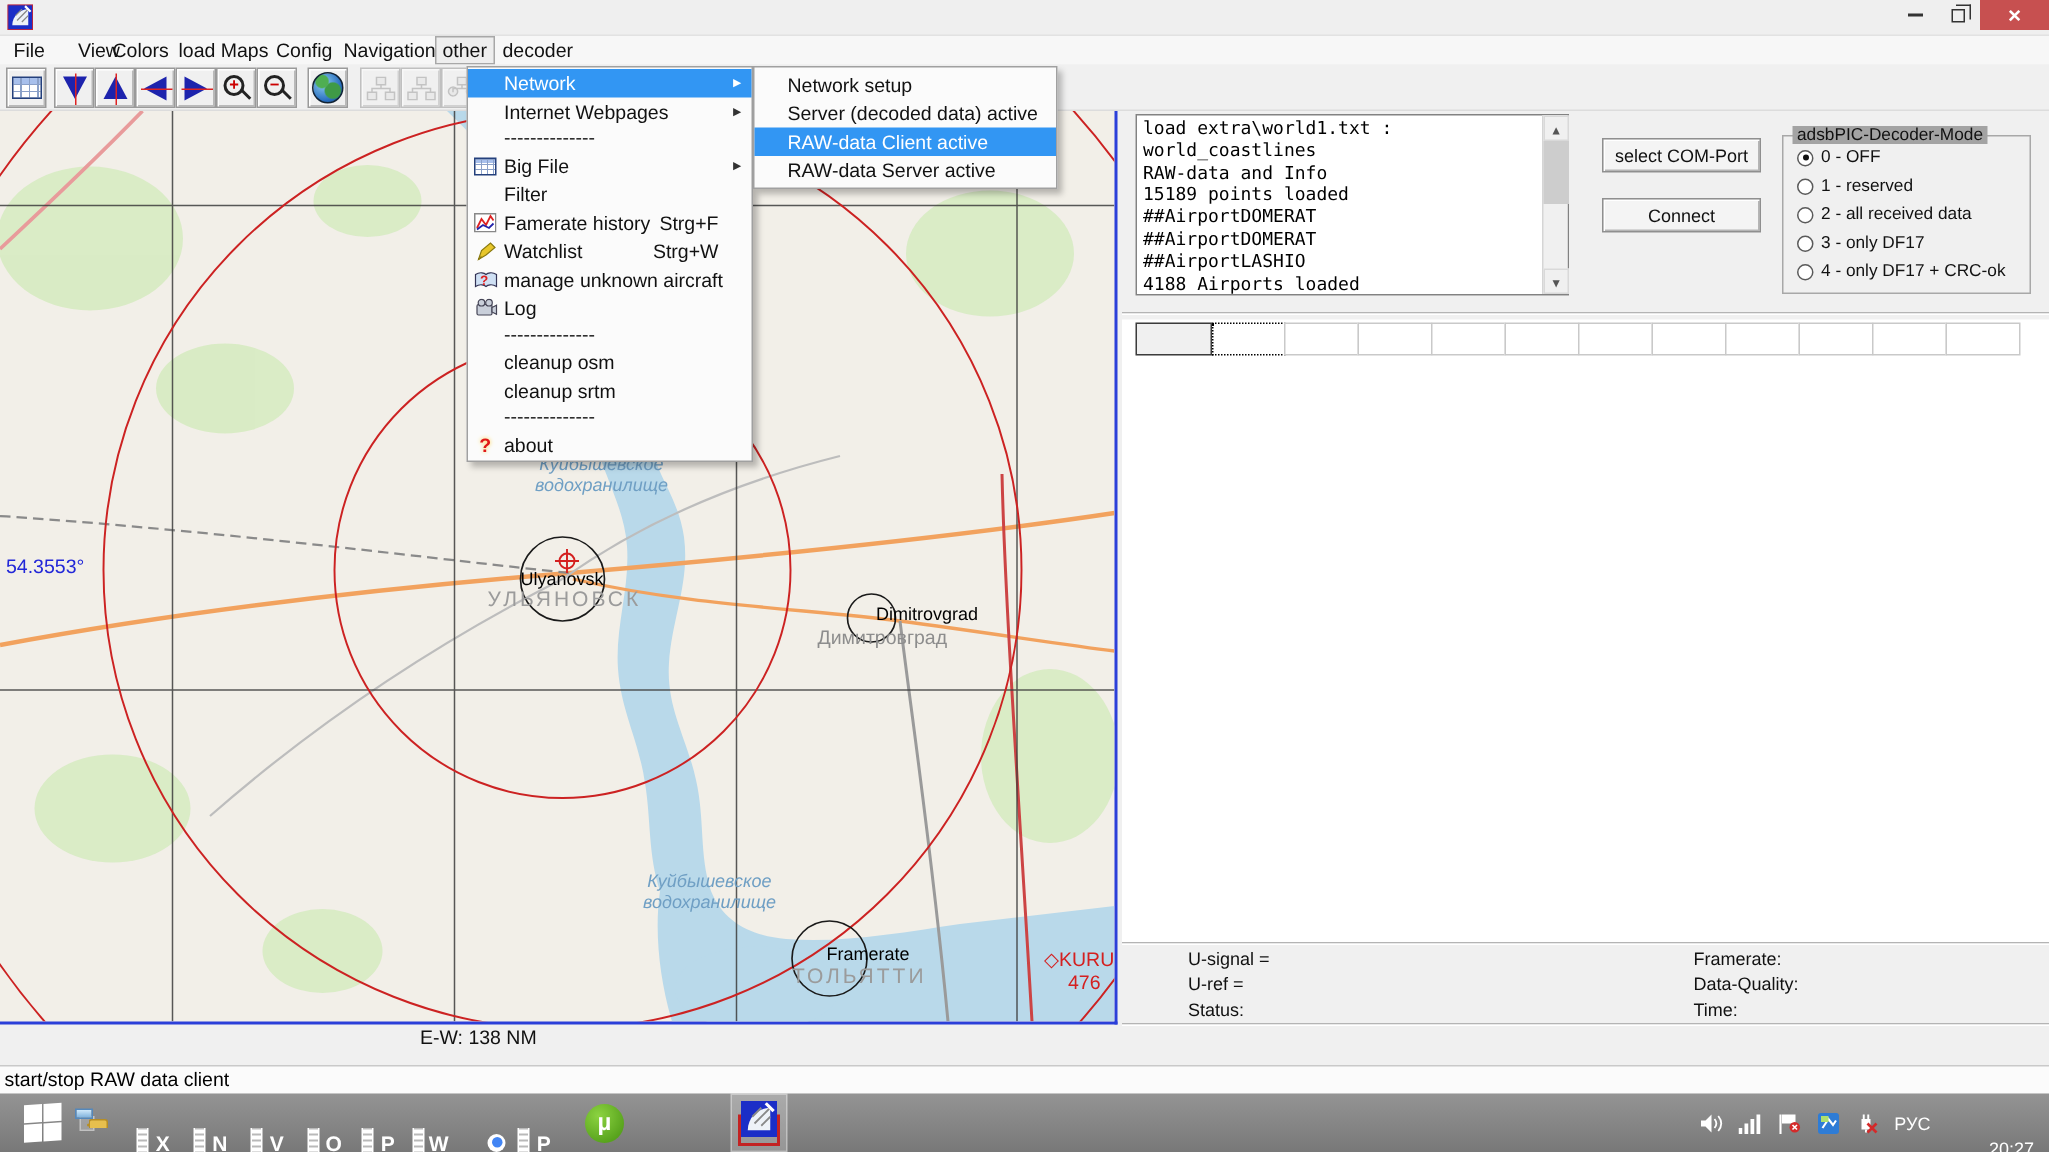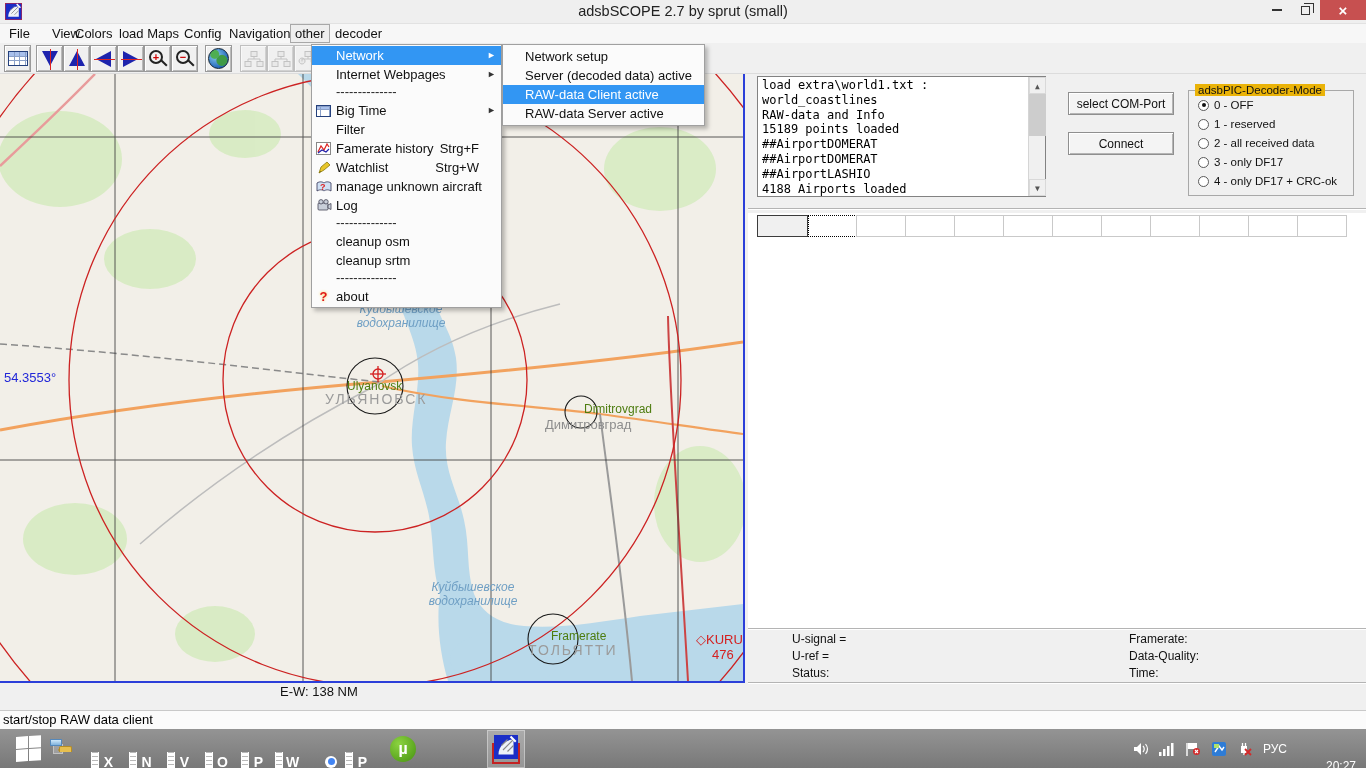--- a/index.html
+++ b/index.html
@@ -41,21 +41,21 @@
   .mag { position:relative; width:14px; height:14px; border:2px solid #222; border-radius:50%; margin:-3px 0 0 -3px; font:bold 11px "Liberation Sans",sans-serif; color:#c00; text-align:center; line-height:10px; }
   .mag::after { content:""; position:absolute; width:8px; height:2px; background:#222; right:-7px; bottom:-2px; transform:rotate(45deg); }
   .globe { width:21px; height:21px; border-radius:50%;
      background: radial-gradient(circle at 30% 28%, #4fae52 0 4px, transparent 5px),
                  radial-gradient(circle at 68% 60%, #3f9a46 0 5px, transparent 6px),
                  radial-gradient(circle at 35% 35%, #8fd0f0, #2a6fc0 65%, #17477e); border:1px solid #123; }
 
   
   .map { position:absolute; left:0; top:74px; width:745px; height:609px; background:#f2efe8; border-right:2px solid #2b3fd9; border-bottom:2px solid #2b3fd9; overflow:hidden; }
   .map svg.base { position:absolute; left:0; top:0; }
-  .mlabel { position:absolute; font-size:12px; color:#4d7c0f; white-space:nowrap; pointer-events:none; }
+  .mlabel { position:absolute; font-size:12px; color:#000000; white-space:nowrap; pointer-events:none; }
   .mlabel.caps { font-size:14px; letter-spacing:2px; color:#9b9b9b; }
   .mlabel.gray { color:#8d8d8d; font-size:13px; }
   .mlabel.blue { color:#2227d8; font-size:13px; }
   .mlabel.water { color:#6f9fc4; font-style:italic; font-size:12px; text-align:center; white-space:normal; width:130px; line-height:14px; }
   .mlabel.red { color:#d42020; font-size:13px; }
   .scale-label { position:absolute; left:280px; top:684px; font-size:13px; color:#111; }
 
   
   .popup { position:absolute; background:#fbfbfb; border:1px solid #a0a0a0; box-shadow:3px 3px 4px rgba(0,0,0,.25); z-index:60; font-size:13px; color:#111; }
   .pm-row { position:relative; height:19px; line-height:19px; padding-left:24px; white-space:nowrap; }
@@ -70,21 +70,21 @@
       linear-gradient(#a8c0ec 0 3px, #fff 3px); }
   .qmark { color:#e01818; font-weight:bold; font-size:13px; text-shadow:0 0 3px #ffd24a; }
 
   
   .logbox { position:absolute; left:757px; top:76px; width:289px; height:121px; background:#fff; border:1px solid #828282; font-family:"DejaVu Sans Mono", monospace; font-size:12px; line-height:14.8px; color:#000; padding:1px 0 0 4px; }
   .logbox .sb { position:absolute; right:0; top:0; width:17px; height:100%; background:#f0f0f0; border-left:1px solid #d5d5d5; }
   .sb .ar { position:absolute; left:0; width:17px; height:17px; font-size:8px; color:#555; text-align:center; line-height:17px; background:#f0f0f0; border:1px solid #d9d9d9; }
   .sb .thumb { position:absolute; left:0; top:17px; width:17px; height:42px; background:#cdcdcd; }
   .btn { position:absolute; width:106px; height:23px; background:#f4f4f4; border:1px solid #8f8f8f; box-shadow:inset 1px 1px 0 #fff, inset -1px -1px 0 #b5b5b5; font-size:12px; color:#111; display:flex; align-items:center; justify-content:center; }
   .groupbox { position:absolute; left:1188px; top:90px; width:166px; height:106px; border:1px solid #a8a8a8; }
-  .gb-title { position:absolute; left:6px; top:-7px; background:#eab308; padding:0 3px; font-size:11.5px; color:#111; }
+  .gb-title { position:absolute; left:6px; top:-7px; background:#a3a3a3; padding:0 3px; font-size:11.5px; color:#111; }
   .radio-row { position:absolute; left:9px; height:14px; display:flex; align-items:center; font-size:11.5px; color:#111; }
   .radio { width:11px; height:11px; border-radius:50%; border:1px solid #5a5a5a; background:#fff; margin-right:5px; position:relative; }
   .radio.sel::after { content:""; position:absolute; left:2.5px; top:2.5px; width:4px; height:4px; border-radius:50%; background:#111; }
   .groove { position:absolute; border-top:1px solid #b4b4b4; border-bottom:1px solid #fff; height:0; }
   .tablebody { position:absolute; left:748px; top:213px; width:618px; height:415px; background:#fff; }
   .hcell { position:absolute; top:215px; height:22px; background:#fff; border:1px solid #c9c9c9; }
   .hcell.fixed { background:#f0f0f0; border:1px solid #3c3c3c; }
   .hcell.selcell { border:1px dotted #000; }
   .info-label { position:absolute; font-size:12px; color:#111; }
 
@@ -126,21 +126,20 @@
 <div class="titlebar">
   <span class="app-icon16">
     <svg viewBox="0 0 16 16" width="17" height="17">
         <rect width="16" height="16" fill="#1b2ec7"></rect>
         <rect width="16" height="16" fill="none" stroke="#d22" stroke-width="1"></rect>
         <path d="M3,13 A10,10 0 0 1 13,3 L13,13 Z" fill="#eef2f8"></path>
         <path d="M13,3 L6,10 M13,7 L9,11 M9,3 L5,7" stroke="#888" stroke-width="0.8"></path>
         <path d="M11,1 L14.5,4.5" stroke="#fff" stroke-width="1.4"></path>
       </svg>
   </span>
-  <span class="win-title">adsbSCOPE 2.7 by sprut  (small)</span>
   <span class="winbtns">
     <span class="winbtn min">
         <span class="minbar"></span>
       </span>
     <span class="winbtn rest">
         <span class="restsq"></span>
       </span>
     <span class="winbtn close">
         <span>×</span>
       </span>
@@ -287,21 +286,21 @@
   <span class="mlabel red" style="left:712px; top:573px">476</span>
 </div>
 <span class="scale-label">E-W: 138 NM</span>
 
 <div class="popup" style="left:311px; top:44px; width:191px; padding:1px 0;">
   <div class="pm-row hl"><span>Network</span><span class="pm-arrow">►</span></div>
   <div class="pm-row"><span>Internet Webpages</span><span class="pm-arrow" style="color:#333">►</span></div>
   <div class="pm-row dash">--------------</div>
   <div class="pm-row"><span class="pm-ico">
         <span class="tbl-icon-s"></span>
-      </span><span>Big Time</span><span class="pm-arrow" style="color:#333">►</span></div>
+      </span><span>Big File</span><span class="pm-arrow" style="color:#333">►</span></div>
   <div class="pm-row"><span>Filter</span></div>
   <div class="pm-row">
     <span class="pm-ico">
         <svg width="15" height="13" viewBox="0 0 15 13">
           <rect x="0.5" y="0.5" width="14" height="12" fill="#fff" stroke="#888"></rect>
           <polyline points="2,10 5,4 8,8 11,2 13,5" fill="none" stroke="#d22" stroke-width="1.2"></polyline>
           <polyline points="2,11 6,8 10,10 13,7" fill="none" stroke="#22a" stroke-width="1.2"></polyline>
         </svg>
       </span>
     <span>Famerate history</span><span class="pm-sc">Strg+F</span></div>

